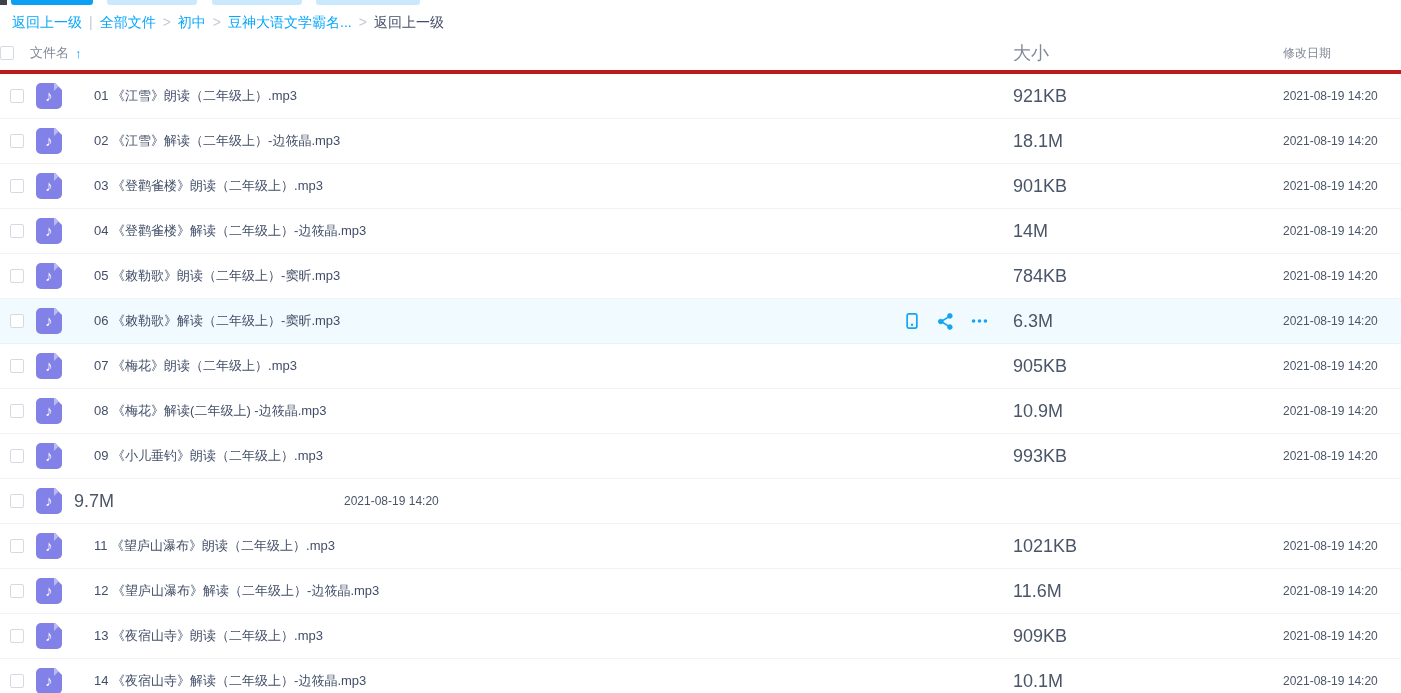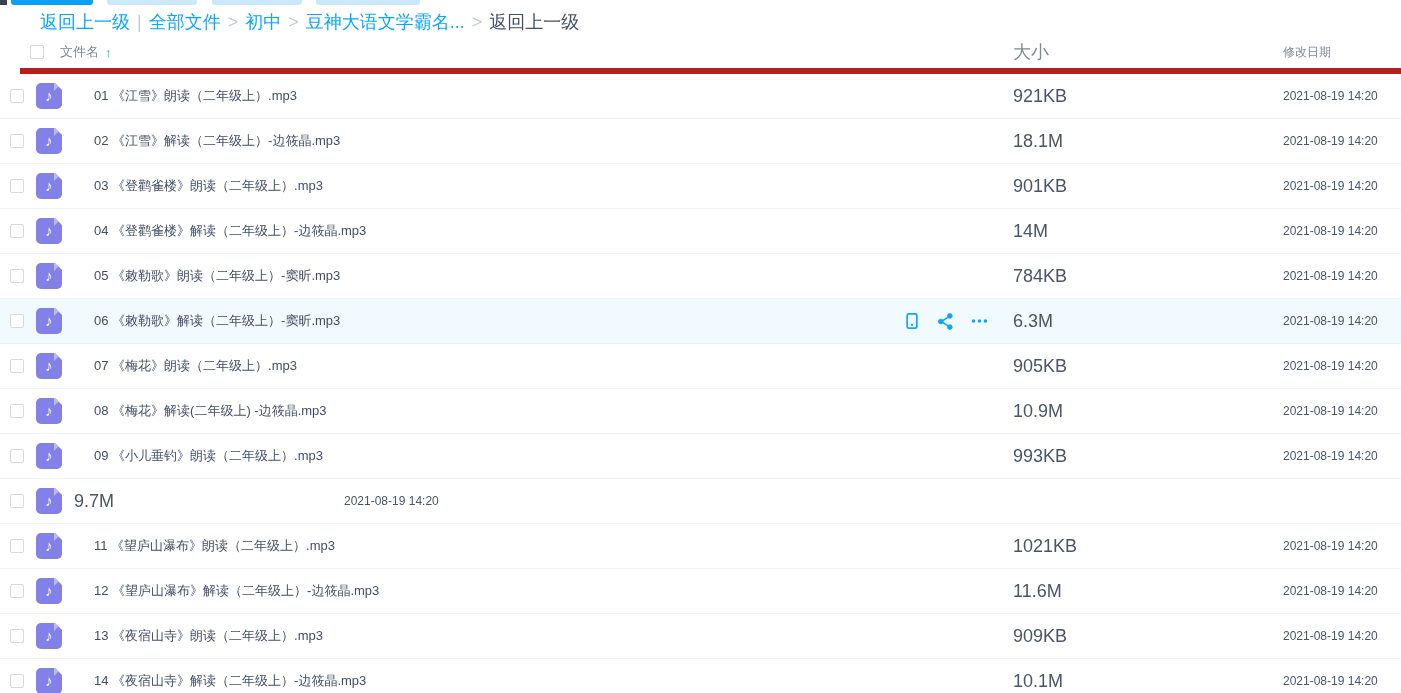--- a/index.html
+++ b/index.html
@@ -9,27 +9,27 @@
   
   .toolbar-stubs{position:absolute;top:0;left:0;width:100%;height:6px;}
   .stub{position:absolute;top:0;height:5px;border-radius:0 0 3px 3px;}
   .stub-dark{left:0;width:7px;background:#3c414c;border-radius:0;}
   .stub-primary{left:11px;width:82px;background:#0aa1f5;}
   .stub-light1{left:107px;width:90px;background:#cbe9fc;}
   .stub-light2{left:212px;width:90px;background:#cbe9fc;}
   .stub-light3{left:316px;width:104px;background:#cbe9fc;}
 
   
-  .breadcrumb{display:flex;align-items:center;padding:13px 0 0 12px;font-size:18px;line-height:18px;white-space:nowrap;margin-left:28px;}
+  .breadcrumb{display:flex;align-items:center;padding:13px 0 0 12px;font-size:14px;line-height:18px;white-space:nowrap;}
   .crumb-link{color:#06a7ff;cursor:pointer;}
   .crumb-sep{color:#c3cad6;margin:0 7px;}
   .crumb-current{color:#424e67;}
 
   
-  .list-header{display:flex;align-items:center;height:38px;margin-top:5px;padding-left:10px;border-bottom:6px solid #b91c1c;box-sizing:border-box;margin-left:20px;}
+  .list-header{display:flex;align-items:center;height:38px;margin-top:5px;padding-left:0;border-bottom:4px solid #b91c1c;box-sizing:border-box;}
   .checkbox{width:14px;height:14px;border:1px solid #d5dae2;border-radius:2px;background:#fff;box-sizing:border-box;flex:none;cursor:pointer;}
   .header-name{flex:1;display:flex;align-items:center;margin-left:16px;font-size:13px;color:#818896;}
   .header-name .label{cursor:pointer;}
   .sort-arrow{color:#06a7ff;font-size:13px;font-weight:bold;margin-left:6px;cursor:pointer;}
   .col-size{width:270px;flex:none;font-size:18px;box-sizing:border-box;}
   .col-date{width:118px;flex:none;font-size:12px;box-sizing:border-box;}
   .list-header .col-size,.list-header .col-date{color:#818896;}
 
   
   .file-list{position:relative;}

